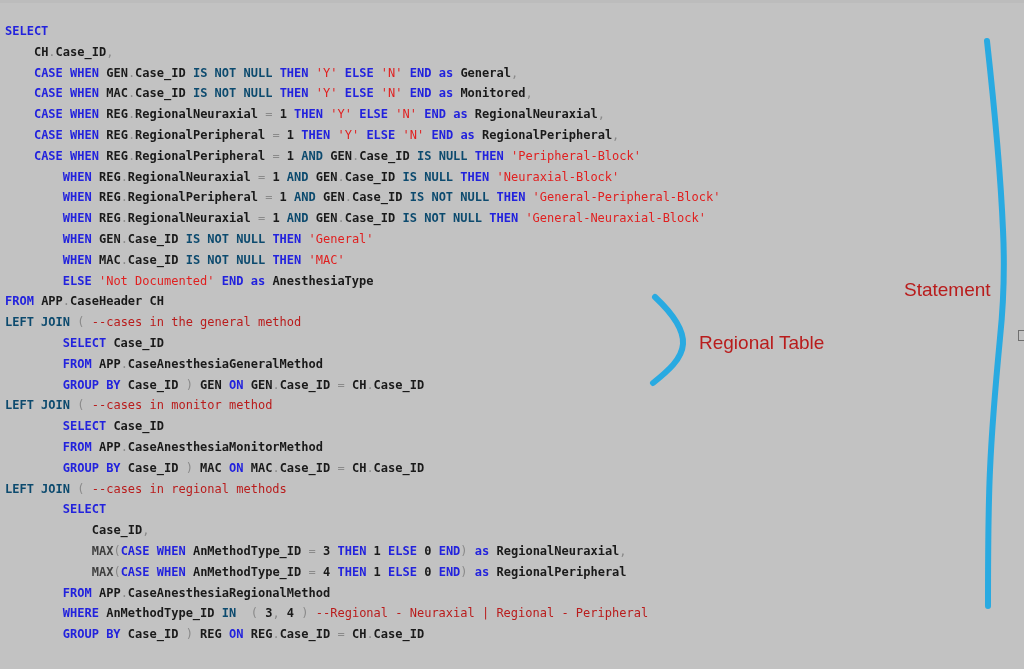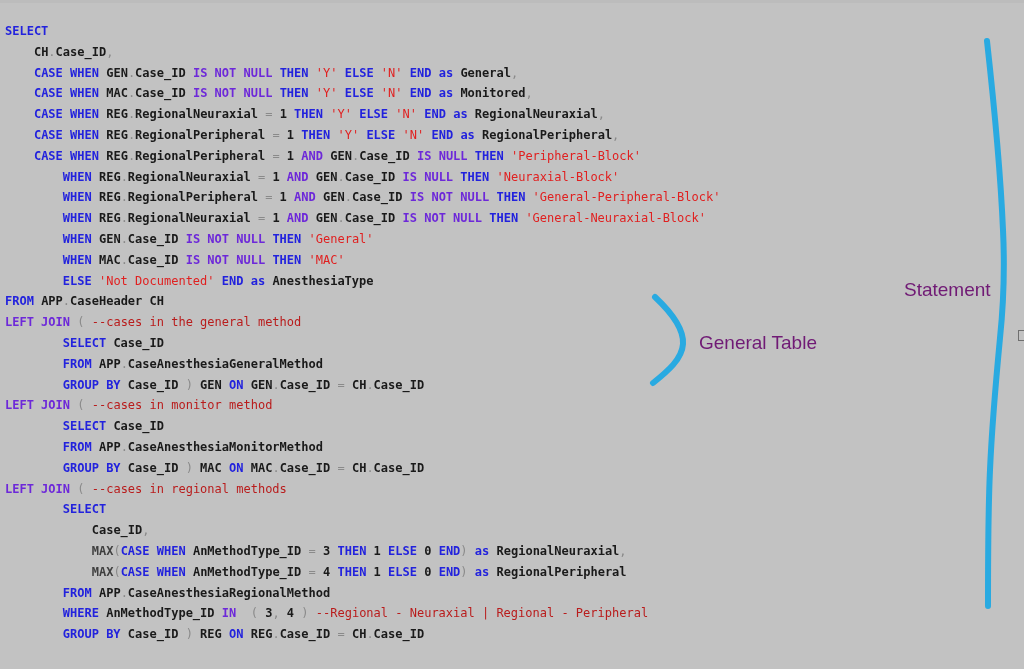--- a/index.html
+++ b/index.html
@@ -43,41 +43,41 @@
     color: #1f1f1f;
     margin-top: 12px;
   }
   .ln {
     display: block;
     height: 20.8px;
     padding-left: 5px;
   }
   
   .kw  { color: #2222dd; font-weight: bold; }   
-  .kwd { color: #6d28d9; font-weight: bold; }   
+  .kwd { color: #0c4a6e; font-weight: bold; }   
   .op  { color: #8a8a8a; }                      
   .id  { color: #1a1a1a; font-weight: bold; }   
   .str { color: #e02020; }                      
   .num { color: #1a1a1a; font-weight: bold; }   
   .fn  { color: #404040; font-weight: bold; }   
   .cmt { color: #b91c1c; }                      
 
   
   #annotations {
     position: absolute;
     left: 0; top: 0;
     width: 1024px; height: 669px;
     pointer-events: none;
   }
   .annot-label {
     position: absolute;
     font-family: "Liberation Sans", sans-serif;
     font-size: 19px;
     font-weight: 400;
-    color: #701a75;
+    color: #b91c1c;
     white-space: pre;
   }
   #label-statement { left: 904px; top: 279px; }
   #label-derived   { left: 699px; top: 332px; }
   #stray-mark {
     position: absolute;
     left: 1018px; top: 330px;
     width: 6px; height: 9px;
     border: 1px solid #6f6f6f;
     background: #c2c2c2;
@@ -100,17 +100,17 @@
              C 996,380 992,424 990,470
              C 988,512 988,560 988,606" fill="none" stroke="#29aae1" stroke-width="6" stroke-linecap="round" stroke-linejoin="round"></path>
 
     <path d="M 655,297
              C 672,313 684,330 683,344
              C 682,359 668,371 653,383" fill="none" stroke="#29aae1" stroke-width="6" stroke-linecap="round" stroke-linejoin="round"></path>
   </svg>
 
   <div class="annot-label" id="label-statement">Statement</div>
 
-  <div class="annot-label" id="label-derived">General Table</div>
+  <div class="annot-label" id="label-derived">Regional Table</div>
 
   <div id="stray-mark"></div>
 
 </div>
 
 </body></html>

